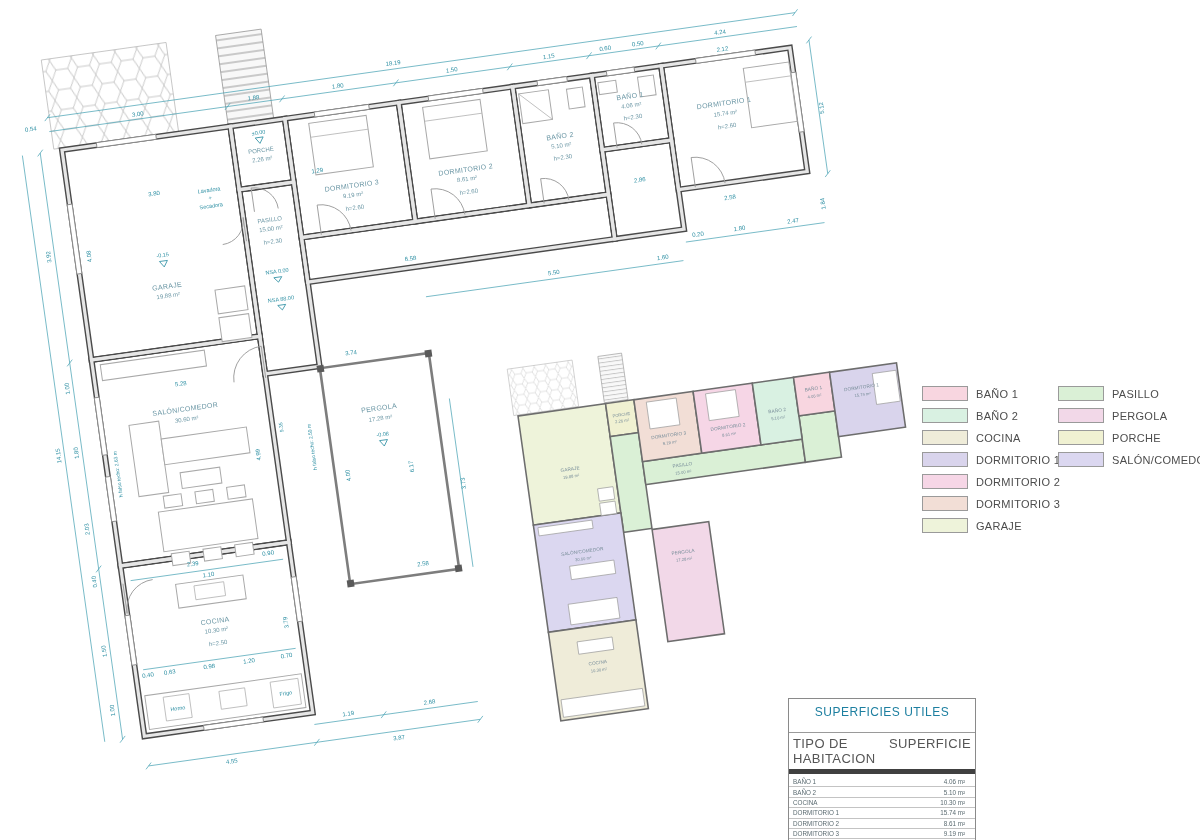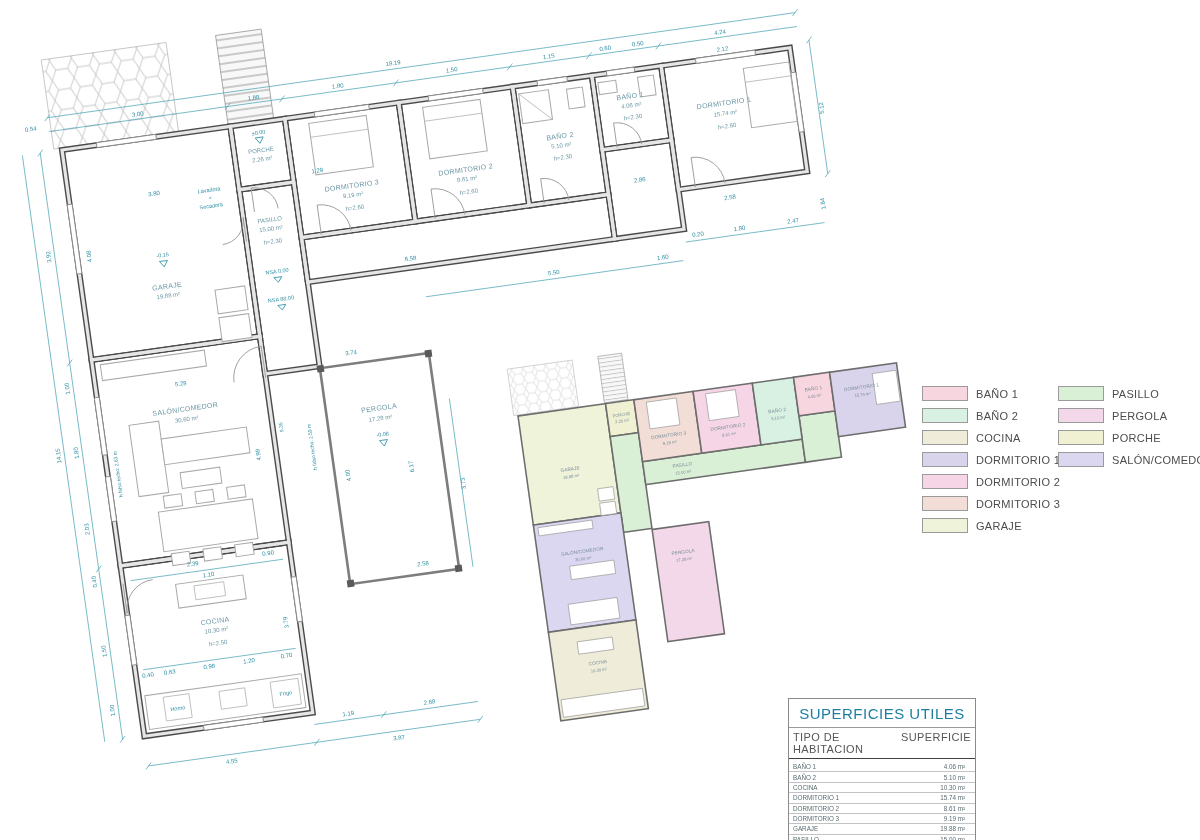--- a/index.html
+++ b/index.html
@@ -32,23 +32,23 @@
 
   
   .legend{position:absolute;display:flex;flex-direction:column;gap:7px;}
   .legend-item{display:flex;align-items:center;gap:8px;}
   .swatch{width:46px;height:15px;border:1px solid #9a9a9a;box-sizing:border-box;}
   .leglab{font-size:11px;color:#4c4c4c;letter-spacing:.3px;}
 
   
   .sup{position:absolute;left:788px;top:698px;width:188px;border:1.3px solid #8a8a8a;
        background:#fff;box-sizing:border-box;}
-  .sup-title{color:#1d7fa0;font-size:15px;text-align:center;padding:6px 2px 5px;
+  .sup-title{color:#1d7fa0;font-size:12px;text-align:center;padding:6px 2px 13px;
              letter-spacing:.5px;border-bottom:1px solid #9a9a9a;}
-  .sup-head{display:flex;font-size:11px;color:#555;border-bottom:1px solid #404040;
+  .sup-head{display:flex;font-size:13px;color:#555;border-bottom:5px solid #404040;
             padding:3px 4px;letter-spacing:.4px;gap:7px;}
   .sup-head .c1{flex:1.35;}
   .sup-head .c2{flex:1;text-align:right;}
   .sup-rows{padding:3px 0 2px;}
   .srow{display:flex;font-size:6.3px;color:#5a6a70;border-bottom:0.7px solid #c3c3c3;
         padding:1.2px 4px;}
   .srow .c1{flex:1.35;}
   .srow .c2{flex:1;text-align:right;padding-right:6px;}
 </style>
 </head>

